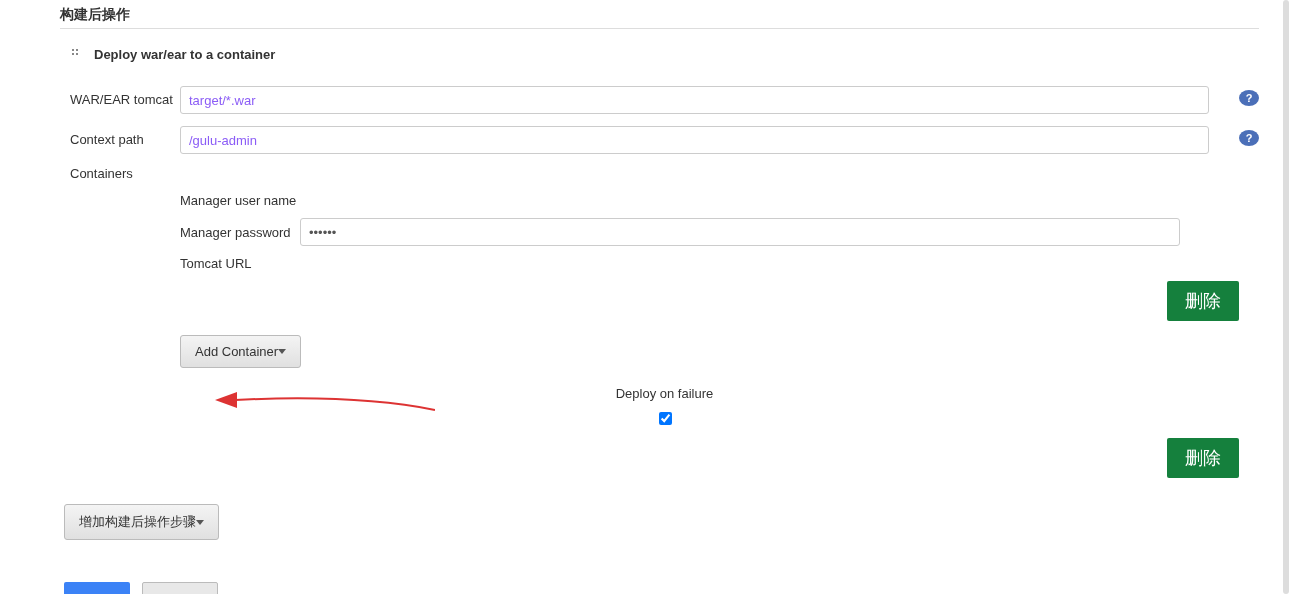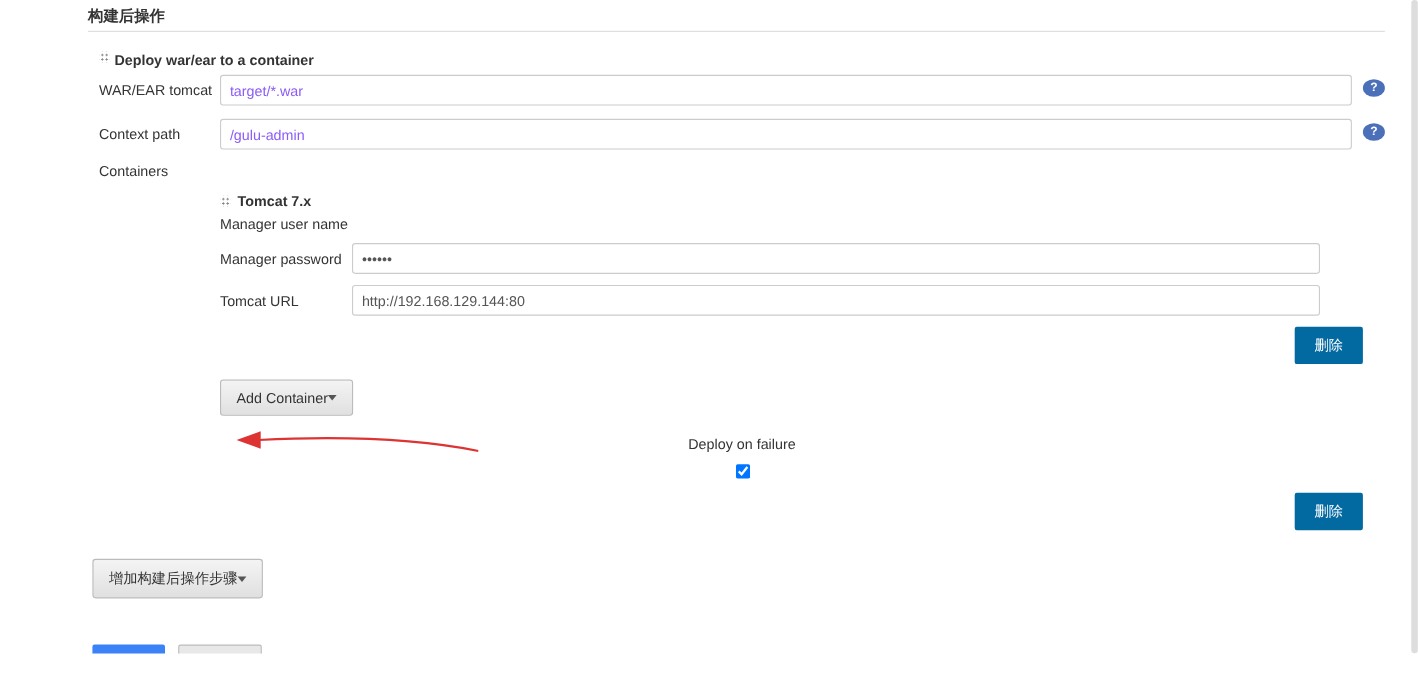--- a/index.html
+++ b/index.html
@@ -8,21 +8,21 @@
     font-family: Arial, "Microsoft YaHei", sans-serif;
     font-size: 13px;
     color: #333;
     background: #fff;
   }
   .page {
     width: 1289px;
     height: 594px;
     position: relative;
     box-sizing: border-box;
-    padding-left: 80px;
+    padding-left: 60px;
     padding-right: 30px;
     overflow: hidden;
   }
   .scrollbar {
     position: absolute;
     right: 0;
     top: 0;
     bottom: 0;
     width: 6px;
     background: #ddd;
@@ -33,22 +33,22 @@
     font-size: 14px;
     padding: 6px 0 4px 0;
   }
   .section-divider {
     border-bottom: 1px solid #ddd;
     margin-bottom: 18px;
   }
   .block-header {
     display: flex;
     align-items: flex-start;
-    gap: 4px;
-    margin-bottom: 6px;
+    gap: 14px;
+    margin-bottom: 24px;
     padding-left: 10px;
   }
   .drag-handle {
     width: 10px;
     height: 10px;
     display: inline-block;
     background-image: radial-gradient(#888 1px, transparent 1px);
     background-size: 4px 4px;
     background-position: 1px 1px;
   }
@@ -131,26 +131,26 @@
     color: #555;
   }
   .delete-row {
     display: flex;
     justify-content: flex-end;
     padding-right: 20px;
     margin-top: 6px;
     margin-bottom: 14px;
   }
   .btn-danger {
-    background: #0369a1;
+    background: #15803d;
     color: #fff;
     border: none;
     border-radius: 2px;
     padding: 8px 18px;
-    font-size: 13px;
+    font-size: 18px;
     cursor: pointer;
   }
   .btn-default {
     background: #e8e8e8;
     background-image: linear-gradient(#f4f4f4, #e0e0e0);
     border: 1px solid #bbb;
     border-radius: 3px;
     padding: 8px 14px;
     font-size: 13px;
     cursor: pointer;
@@ -248,34 +248,29 @@
     </div>
     <div class="help-icon">?</div>
   </div>
 
   <div class="form-row containers-label-row">
     <div class="form-label">Containers</div>
     <div class="form-field"></div>
   </div>
 
   <div class="container-block">
-    <div class="container-header">
-      <span class="drag-handle"></span>
-      <span class="container-title">Tomcat 7.x</span>
-    </div>
     <div class="container-row">
       <div class="container-row-label">Manager user name</div>
     </div>
     <div class="container-row">
       <div class="container-row-label">Manager password</div>
       <input type="text" value="••••••" style="">
     </div>
     <div class="container-row">
       <div class="container-row-label">Tomcat URL</div>
-      <input type="text" value="http://192.168.129.144:80" style="">
     </div>
     <div class="delete-row">
       <button class="btn-danger">删除</button>
     </div>
   </div>
 
   <div class="add-container-row">
     <button class="btn-default">
       <span>Add Container</span>
       <span class="caret-down"></span>

